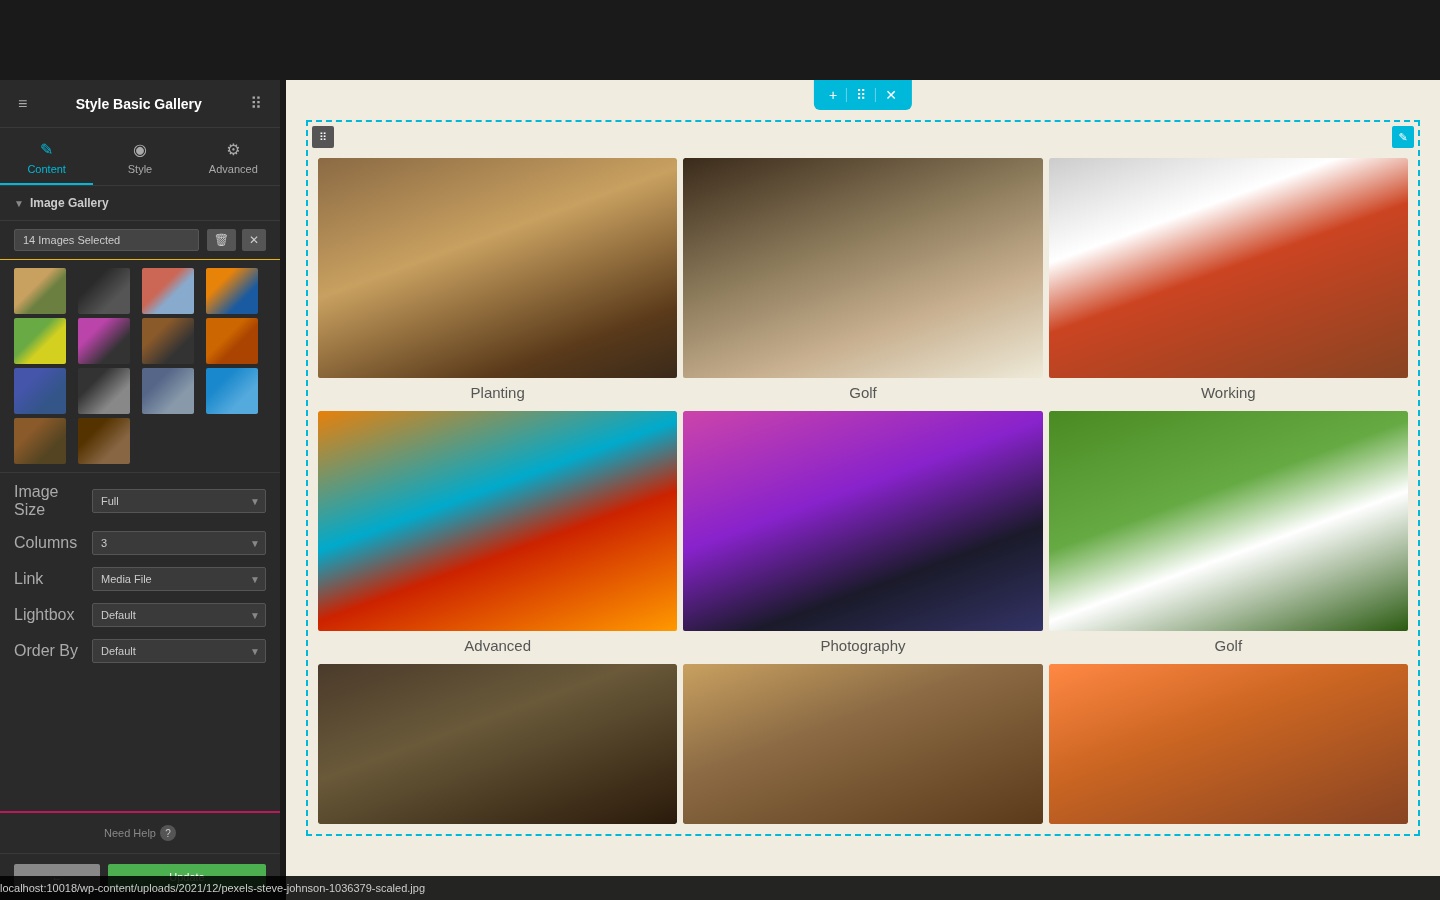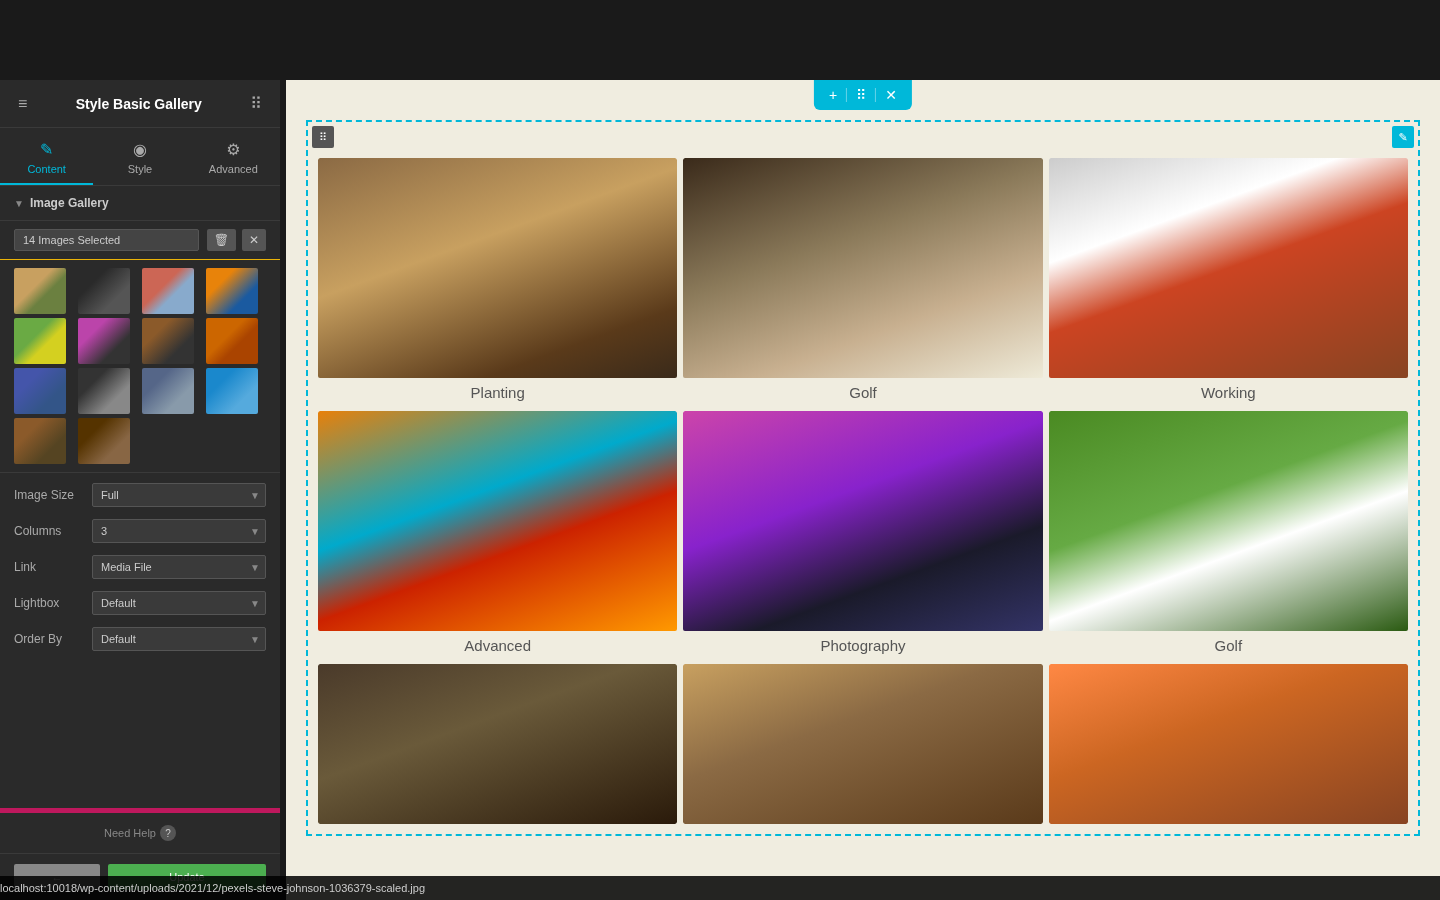--- a/index.html
+++ b/index.html
@@ -147,21 +147,21 @@
 
     .form-row {
       display: flex;
       align-items: center;
       margin-bottom: 12px;
       gap: 8px;
     }
 
     .form-label {
       color: #aaa;
-      font-size: 12px;
+      font-size: 16px;
       width: 70px;
       flex-shrink: 0;
     }
 
     .select-wrapper {
       flex: 1;
       position: relative;
     }
 
     .select-wrapper select {
@@ -185,21 +185,21 @@
       pointer-events: none;
       font-size: 10px;
     }
 
     
     .need-help {
       padding: 12px 2px;
       text-align: center;
       font-size: 11px;
       color: #888;
-      border-top: 5px solid #be185d;
+      border-top: 2px solid #be185d;
       display: flex;
       align-items: center;
       justify-content: center;
       gap: 4px;
     }
 
     
     .sidebar-bottom {
       padding: 10px 14px;
       background: #2a2a2a;

